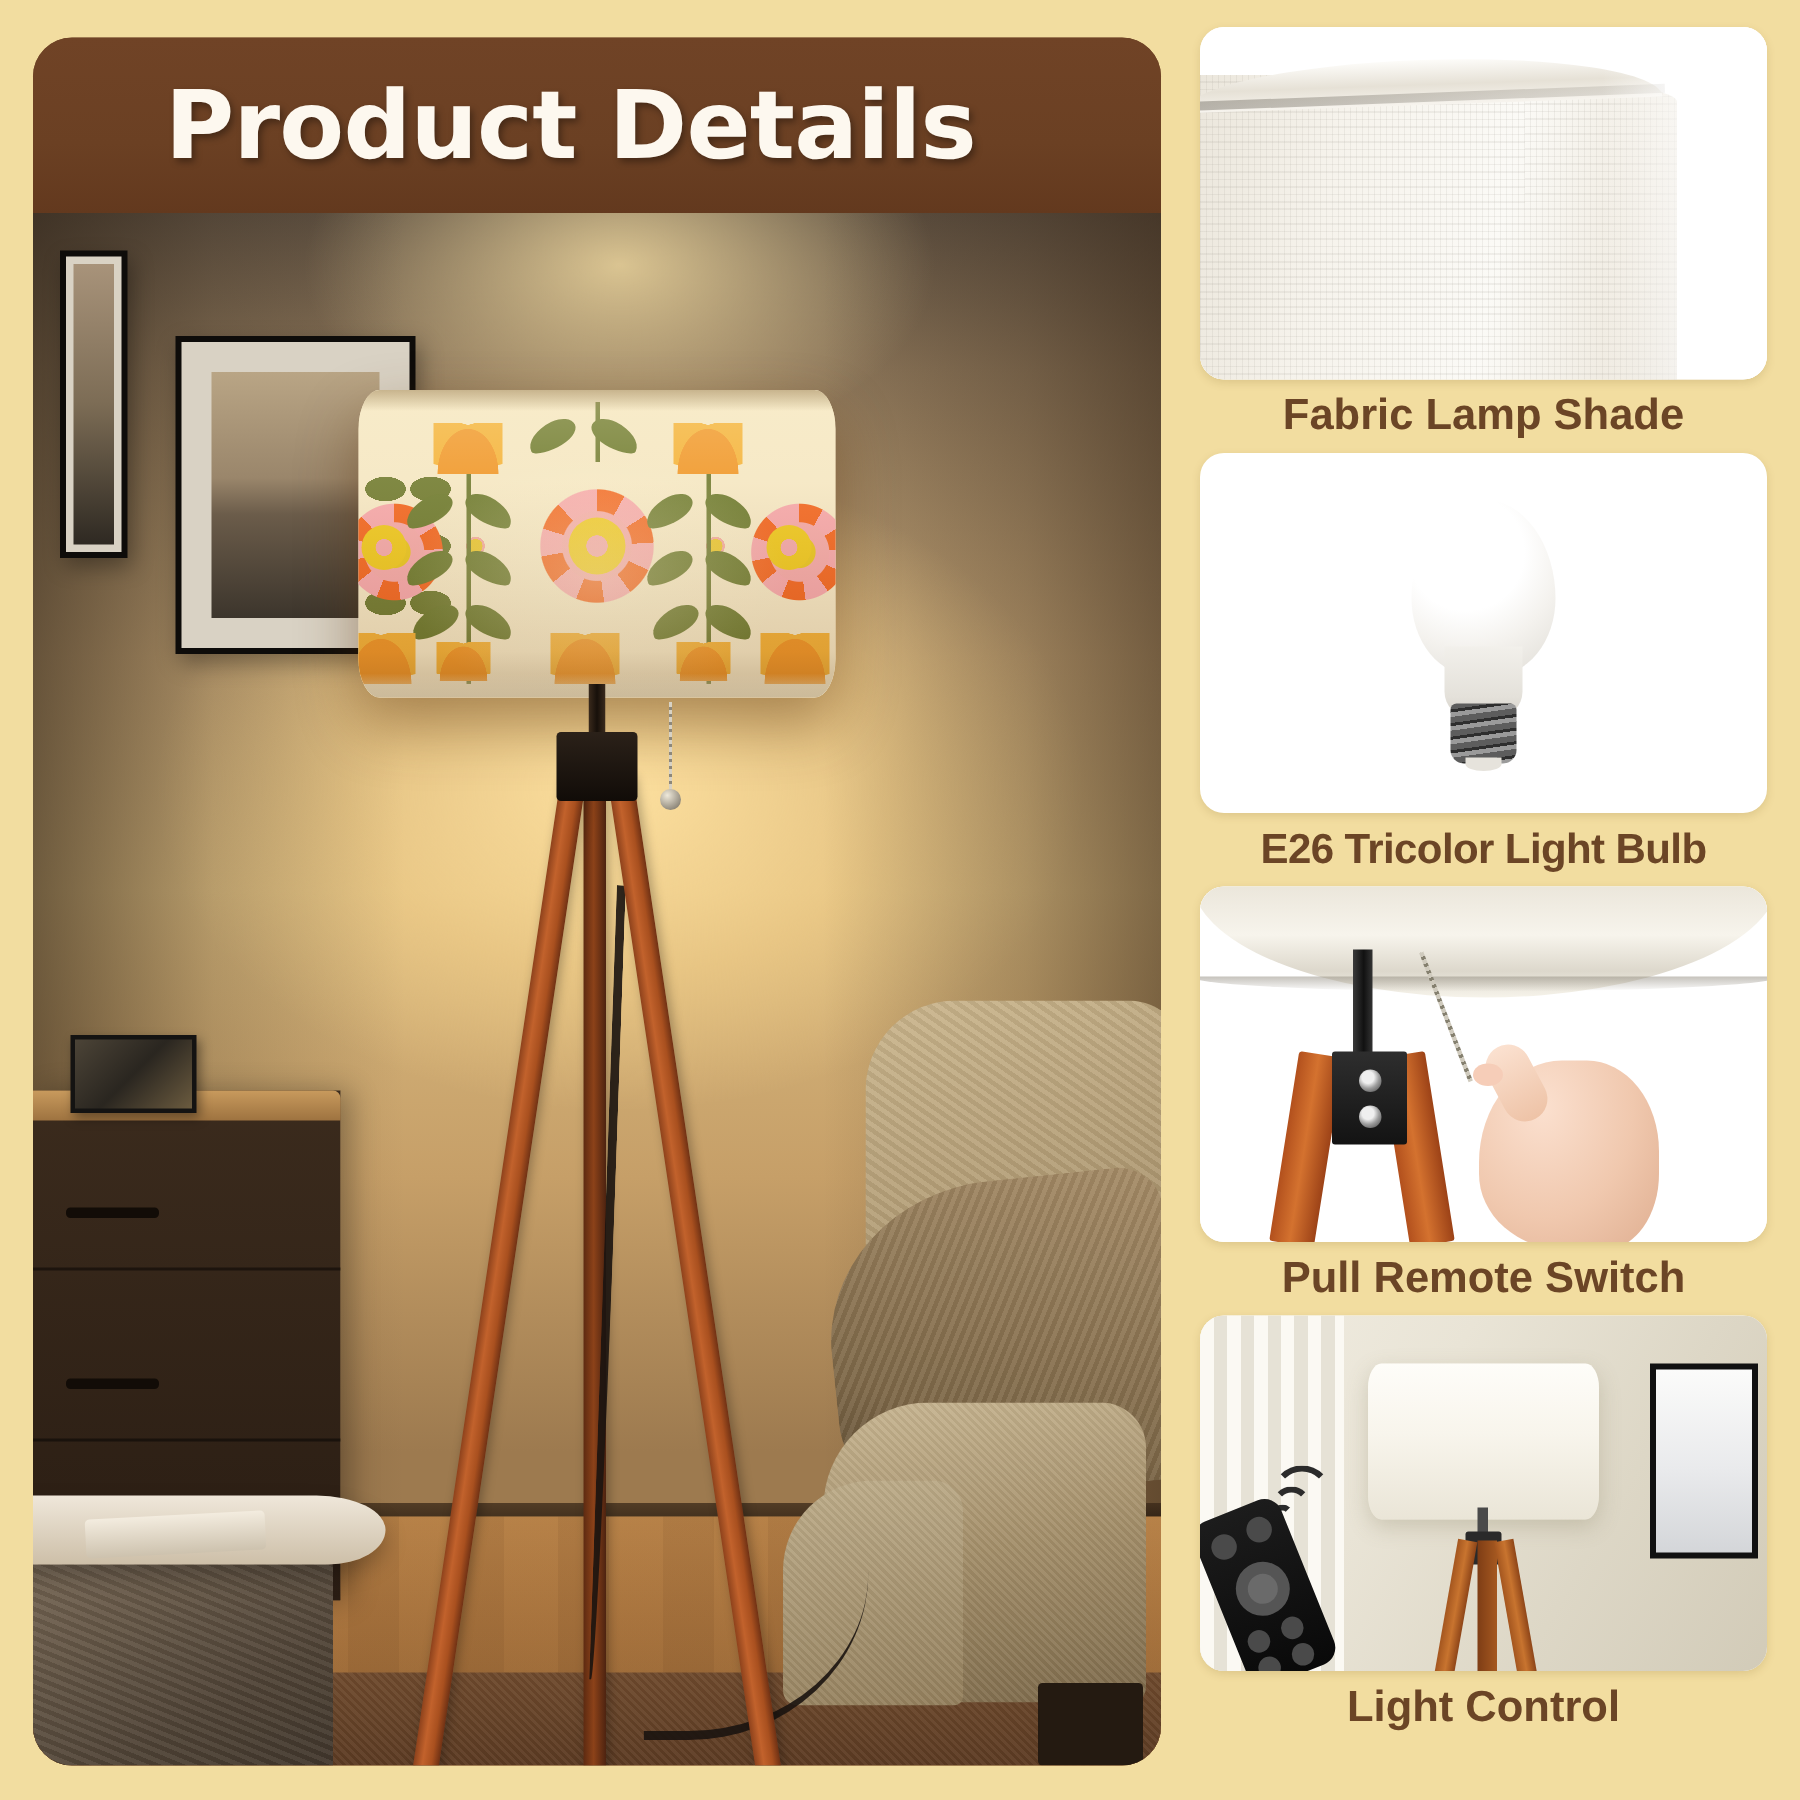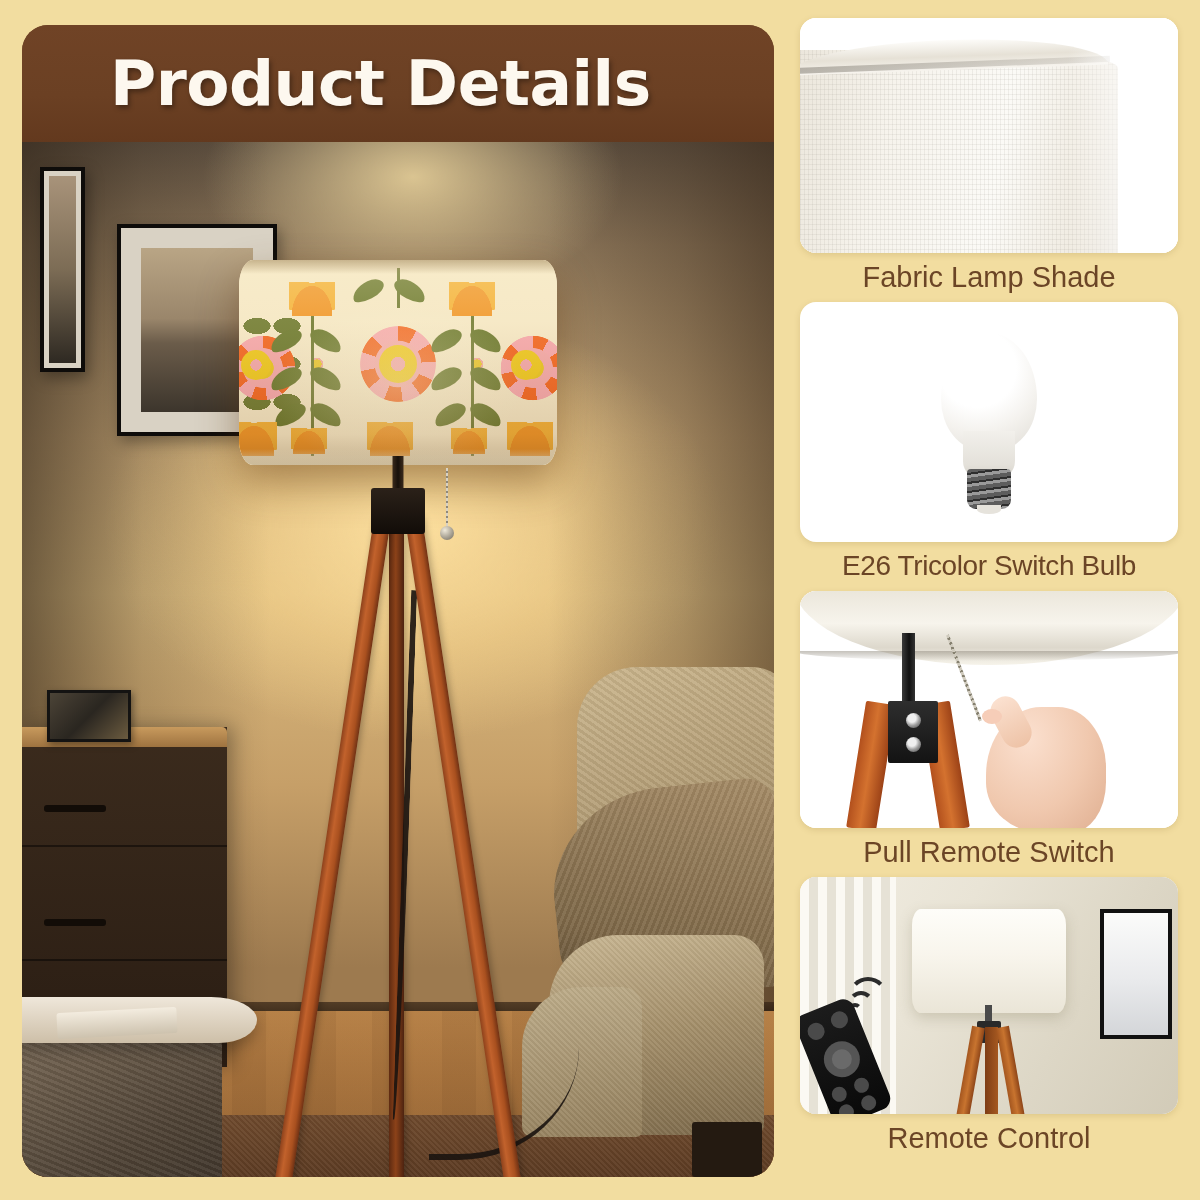--- a/index.html
+++ b/index.html
@@ -330,21 +330,21 @@
   .feature { position: relative; width: 378px; }
   .thumb {
     width: 378px; border-radius: 16px; overflow: hidden;
     background: #ffffff; position: relative;
     box-shadow: 0 2px 6px rgba(130,100,40,0.18);
   }
   .feature-label {
     text-align: center;
     color: #6b4526;
     font-size: 29px;
-    font-weight: 400;
+    font-weight: 700;
     line-height: 1.05;
     padding-top: 9px;
     white-space: nowrap;
     font-family: "Liberation Sans", sans-serif;
   }
   .feature-label.small { font-size: 28px; letter-spacing: -0.4px; }
 
   
   #thumb-fabric { height: 235px; }
   #thumb-fabric .bg { position: absolute; inset: 0; background: #ffffff; }
@@ -702,21 +702,21 @@
 
     <div class="feature">
       <div class="thumb" id="thumb-bulb">
         <div class="bulb">
           <div class="glass"></div>
           <div class="neck"></div>
           <div class="base"></div>
           <div class="tip"></div>
         </div>
       </div>
-      <div class="feature-label small">E26 Tricolor Switch Bulb</div>
+      <div class="feature-label small">E26 Tricolor Light Bulb</div>
     </div>
 
     <div class="spacer-s"></div>
 
     <div class="feature">
       <div class="thumb" id="thumb-chain">
         <div class="bg"></div>
         <div class="shade-above"></div>
         <div class="shade-rim"></div>
         <div class="wleg a"></div>
@@ -760,17 +760,17 @@
           <div class="btn" style="left:9px;top:12px;width:17px;height:17px;"></div>
           <div class="btn" style="left:35px;top:10px;width:17px;height:17px;"></div>
           <div class="btn" style="left:13px;top:38px;width:36px;height:36px;background:#555;"></div>
           <div class="btn" style="left:21px;top:46px;width:20px;height:20px;background:#6a6a6a;"></div>
           <div class="btn" style="left:8px;top:80px;width:15px;height:15px;"></div>
           <div class="btn" style="left:32px;top:80px;width:15px;height:15px;"></div>
           <div class="btn" style="left:8px;top:99px;width:15px;height:15px;"></div>
           <div class="btn" style="left:32px;top:99px;width:15px;height:15px;"></div>
         </div>
       </div>
-      <div class="feature-label">Remote Control</div>
+      <div class="feature-label">Light Control</div>
     </div>
 
   </div>
 </div>
 
 </body></html>

